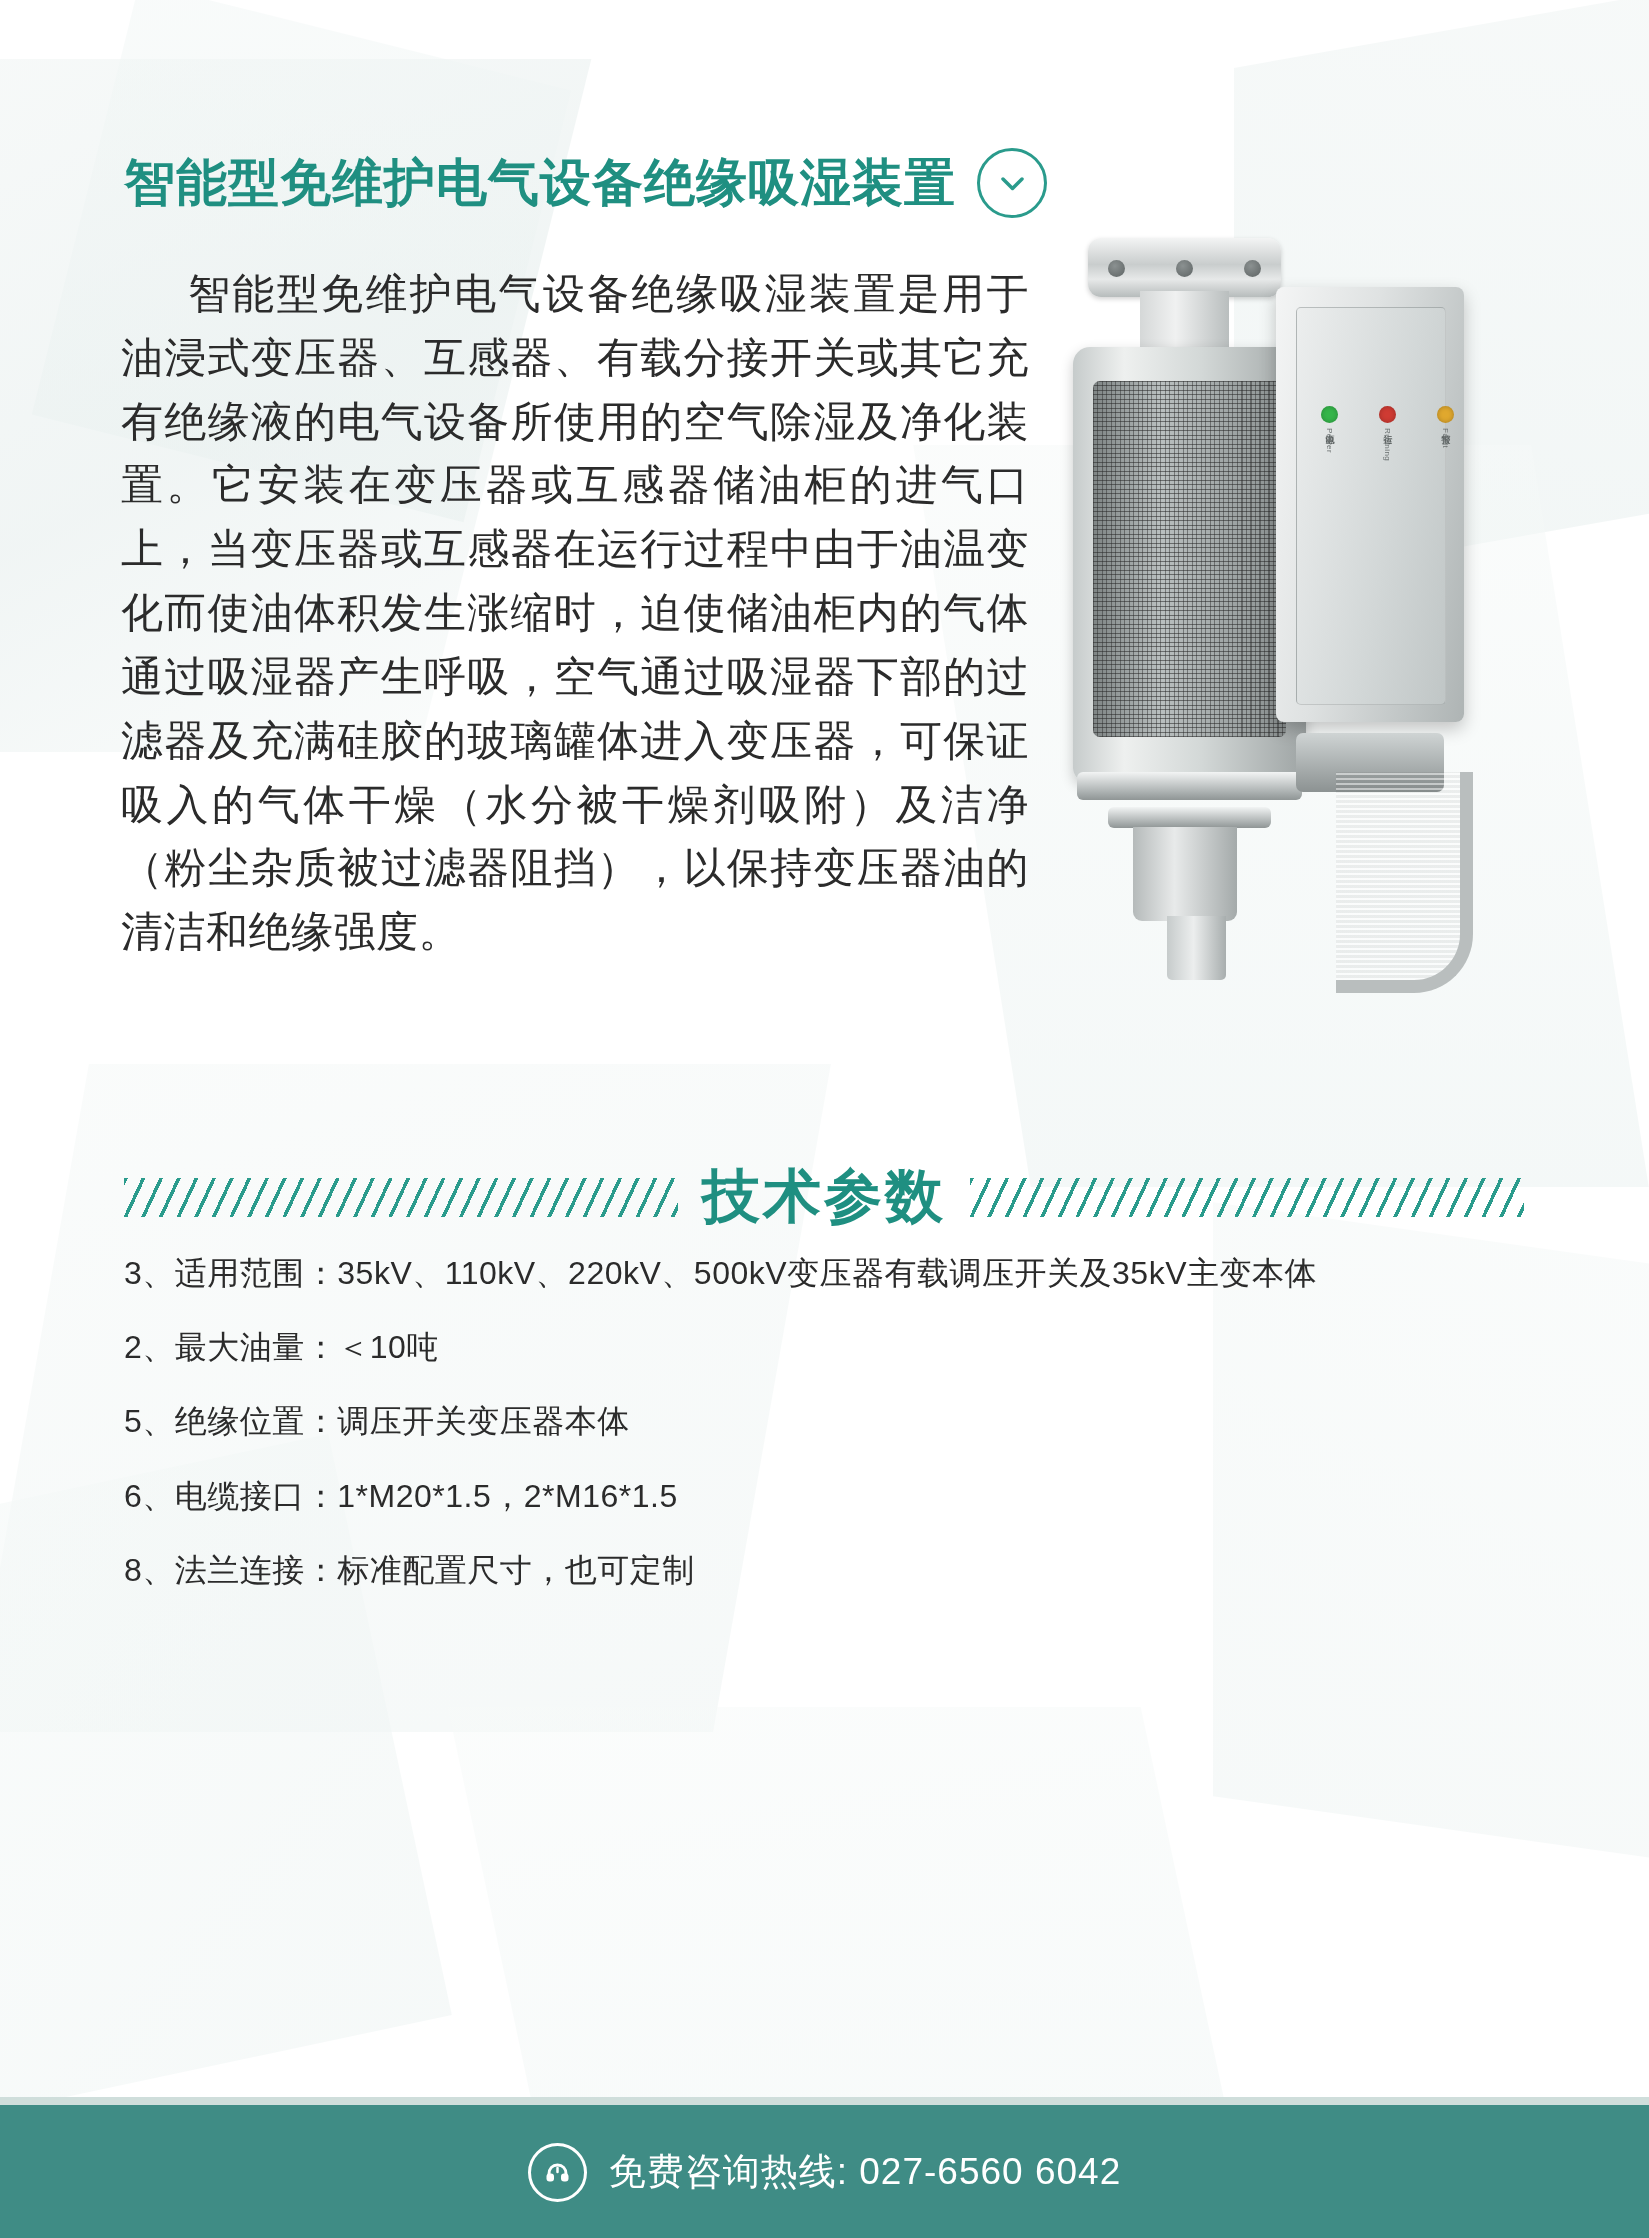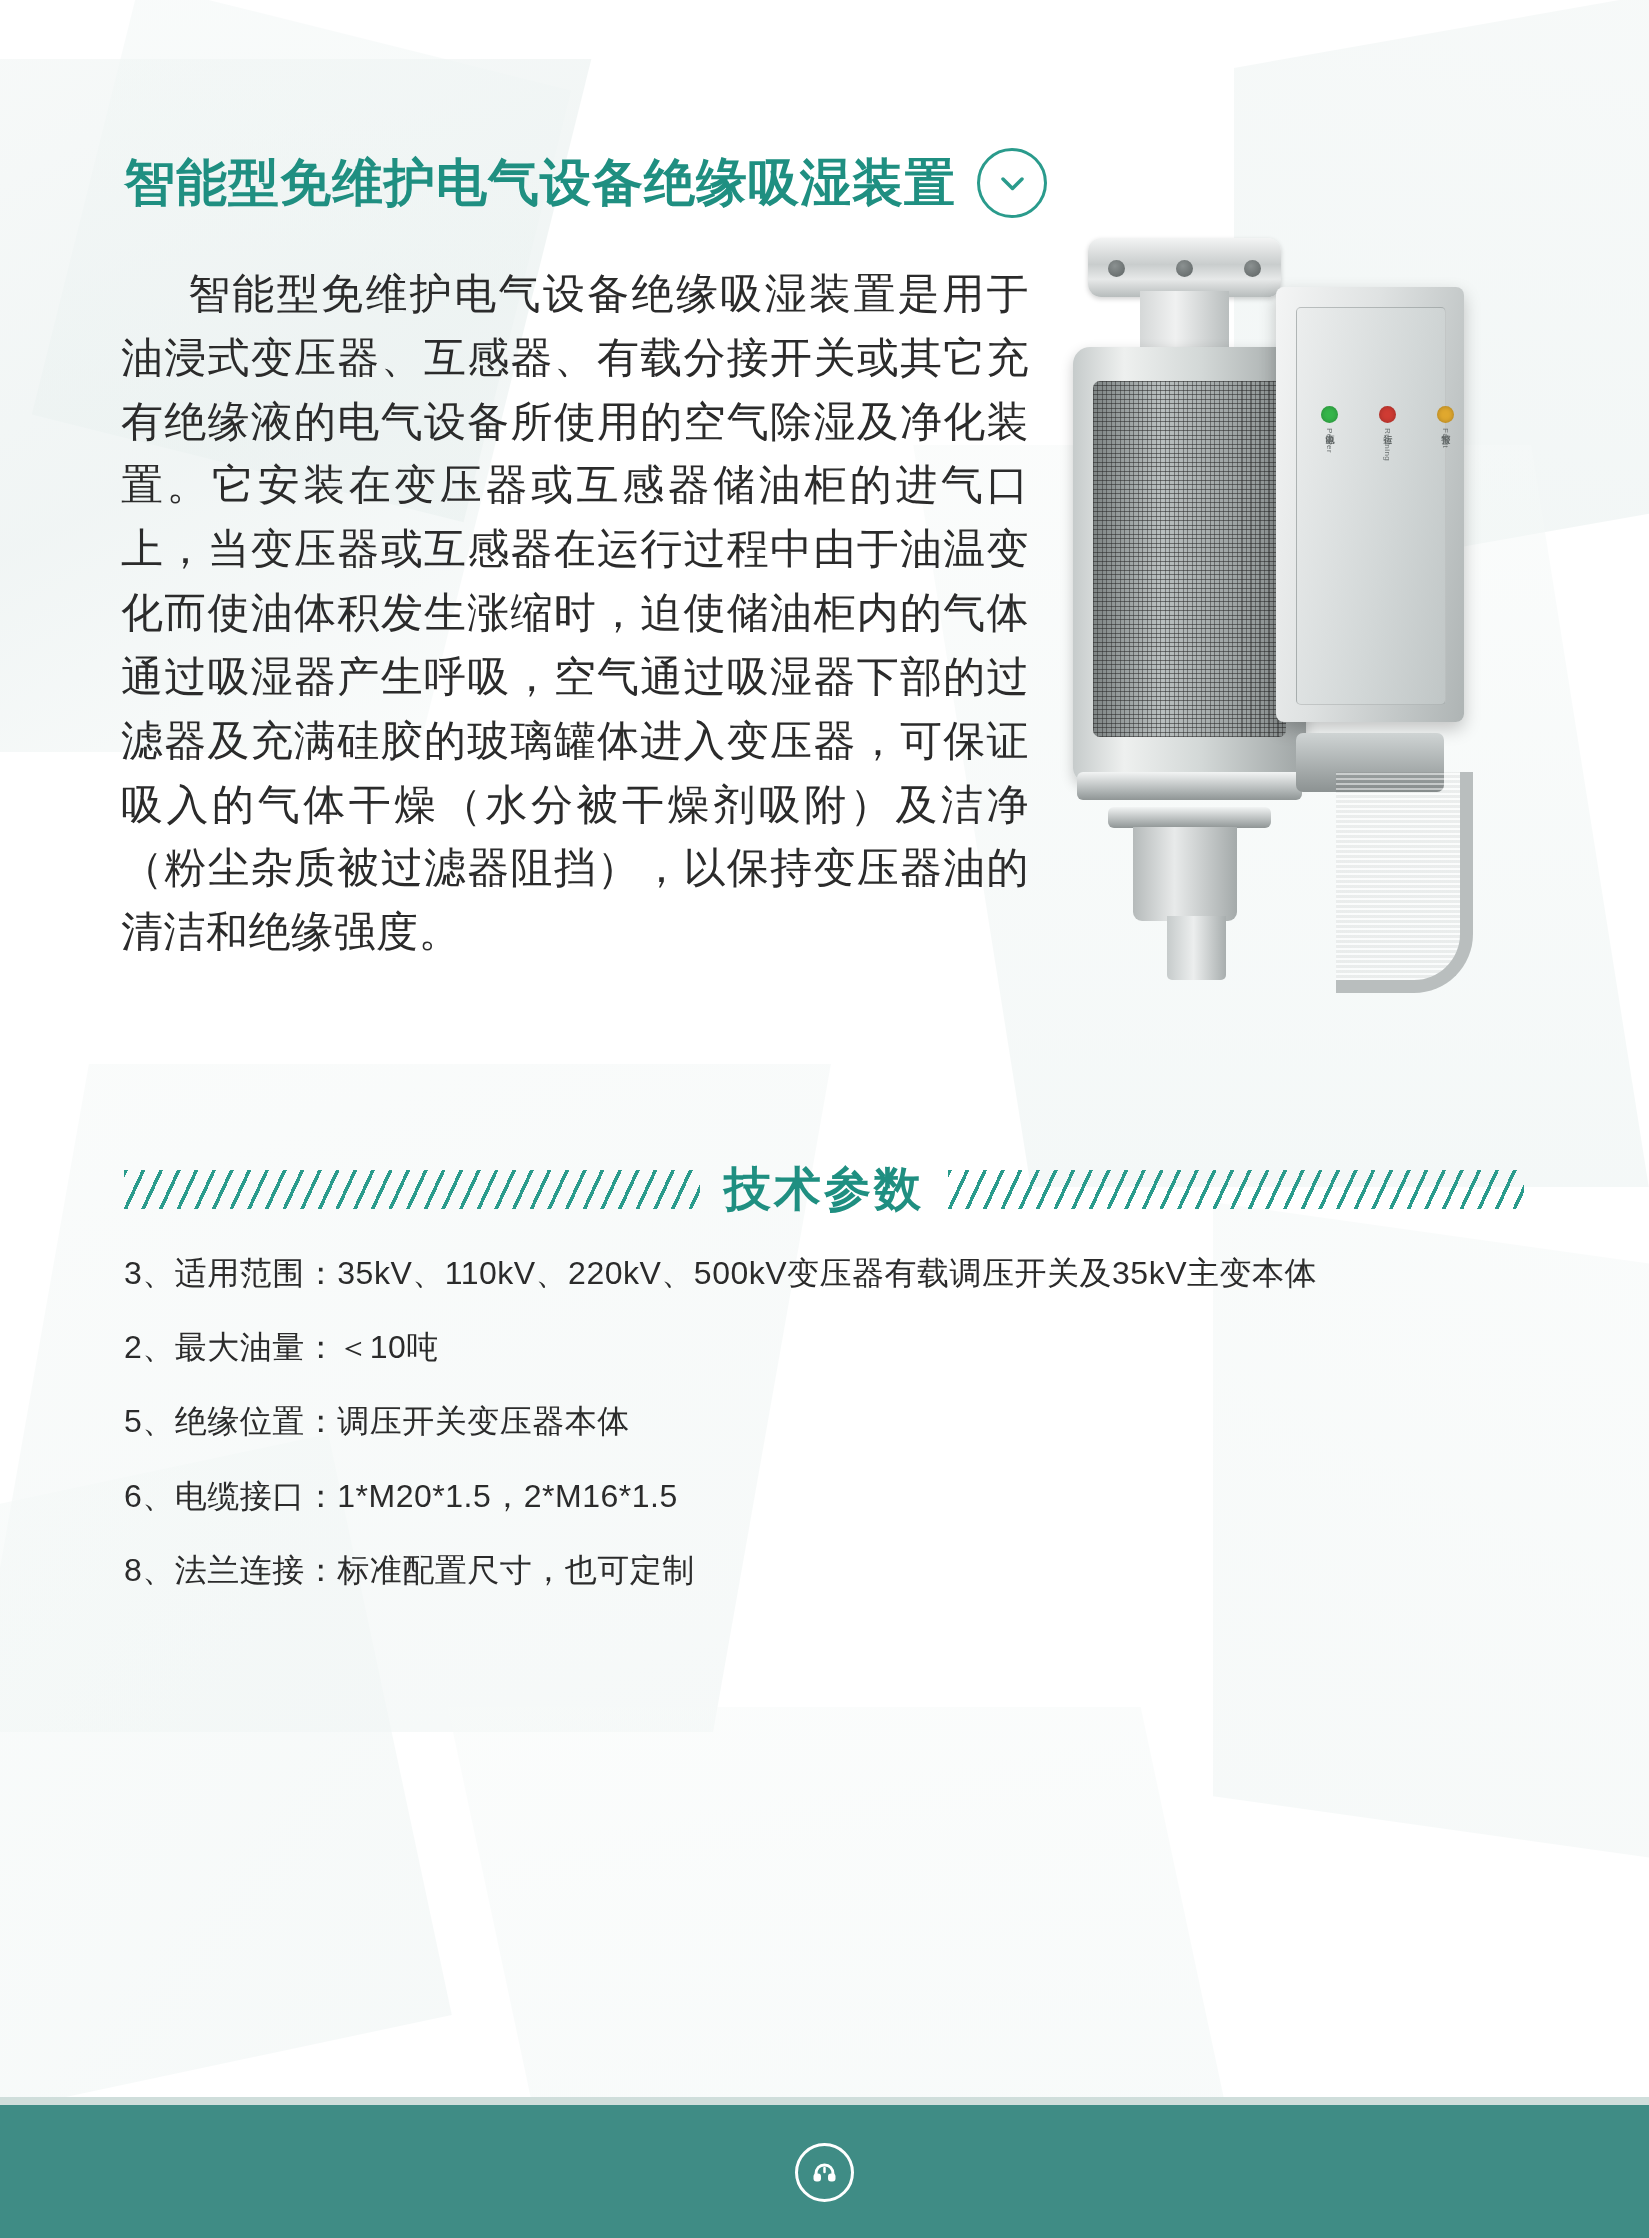--- a/index.html
+++ b/index.html
@@ -241,21 +241,21 @@
     display: flex;
     align-items: center;
     gap: 24px;
   }
   .hatch {
     flex: 1;
     height: 39px;
     background-image: repeating-linear-gradient(115deg, #2a9b8c 0 3.5px, rgba(0,0,0,0) 3.5px 16px);
   }
   .section-title {
-    font-size: 47px;
+    font-size: 58px;
     font-weight: bold;
     color: #1f8f81;
     letter-spacing: 3px;
     white-space: nowrap;
   }
 
   
   .spec-list {
     position: absolute;
     left: 124px;
@@ -391,16 +391,17 @@
   <div class="footer-strip"></div>
   <div class="footer">
     <div class="footer-icon">
       <svg width="31" height="31" viewBox="0 0 62 62" aria-hidden="true">
         <path d="M14 34c0-11 7-18 17-18s17 7 17 18" fill="none" stroke="#ffffff" stroke-width="6" stroke-linecap="round"></path>
         <rect x="9" y="33" width="15" height="16" rx="6" fill="#ffffff"></rect>
         <rect x="38" y="33" width="15" height="16" rx="6" fill="#ffffff"></rect>
         <path d="M31 22v8" stroke="#ffffff" stroke-width="5" stroke-linecap="round"></path>
       </svg>
     </div>
+    <div class="footer-text">免费咨询热线: 027-6560 6042</div>
   </div>
 
 </div>
 
 
 </body></html>

